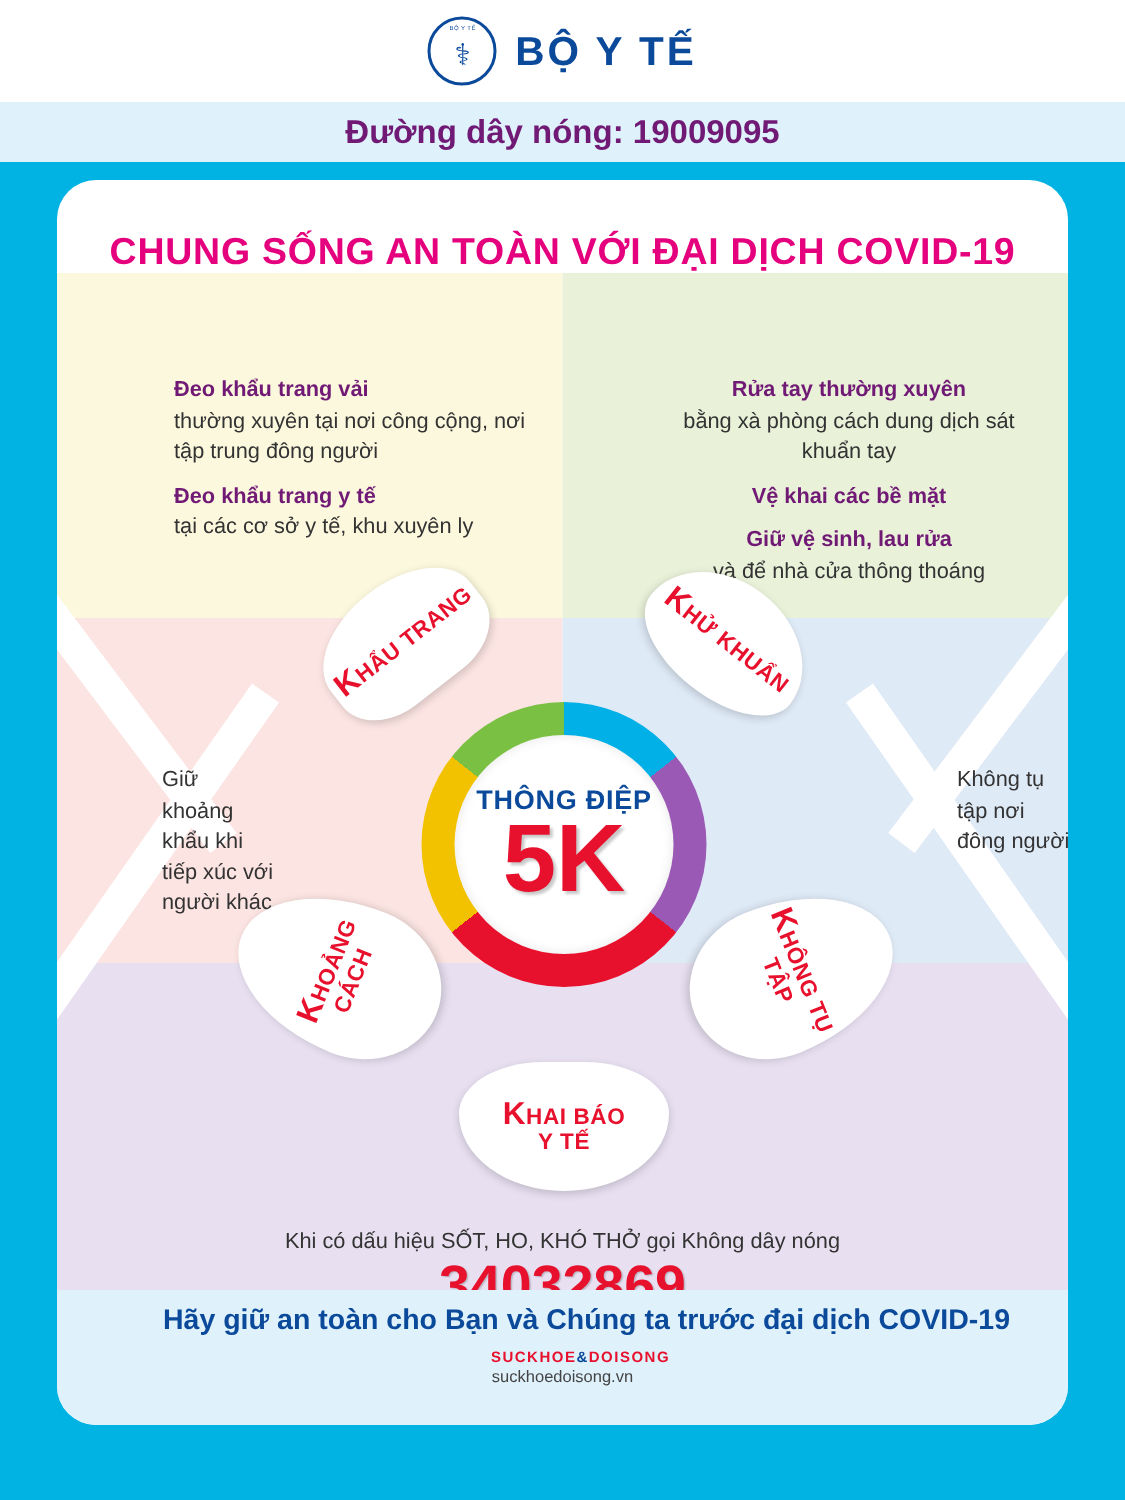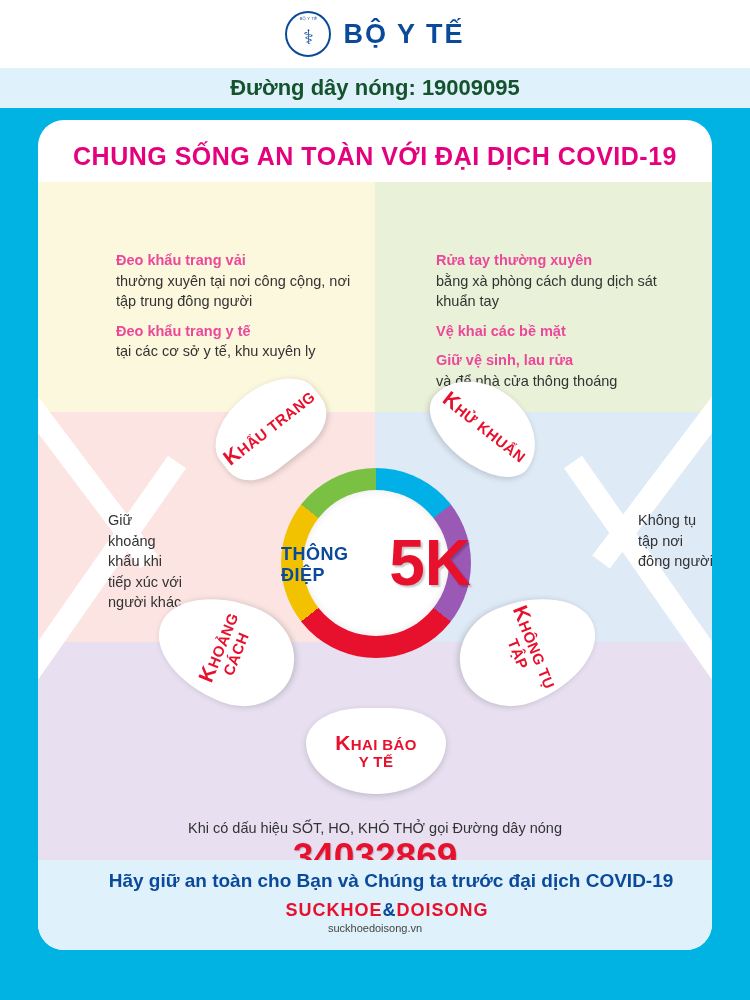--- a/index.html
+++ b/index.html
@@ -57,21 +57,21 @@
   }
 
   .hotline-bar {
     background: #dff1fb;
     height: 40px;
     display: flex;
     align-items: center;
     justify-content: center;
   }
   .hotline-bar .txt {
-    color: #14532d;
+    color: #701a75;
     font-weight: bold;
     font-size: 22px;
   }
 
   
   .card {
     position: absolute;
     left: 38px;
     top: 120px;
     width: 674px;
@@ -80,21 +80,21 @@
     border-radius: 26px;
     overflow: hidden;
   }
 
   .card-title {
     text-align: center;
     color: #e5007d;
     font-size: 25px;
     font-weight: bold;
     letter-spacing: .5px;
-    margin-top: 22px;
+    margin-top: 34px;
   }
 
   
   .wedges {
     position: absolute;
     left: 0;
     top: 62px;
     width: 674px;
     height: 700px;
   }
@@ -148,25 +148,25 @@
   }
 
   
   .txtblock {
     position: absolute;
     color: #333333;
     font-size: 14.5px;
     line-height: 1.42;
   }
   .txtblock .head {
-    color: #ec4899;
+    color: #701a75;
     font-weight: bold;
   }
   .blk-tl { left: 78px; top: 130px; width: 250px; }
-  .blk-tr { left: 398px; top: 130px; width: 260px; text-align: left; }
+  .blk-tr { left: 398px; top: 130px; width: 260px; text-align: center; }
   .blk-ml { left: 70px; top: 390px; width: 74px; }
   .blk-mr { left: 600px; top: 390px; width: 80px; text-align: left; }
 
   .blk-tl p, .blk-tr p, .blk-ml p, .blk-mr p { margin: 0 0 9px 0; }
 
   
   .donut-wrap {
     position: absolute;
     left: 243px;
     top: 348px;
@@ -195,20 +195,21 @@
     width: 146px; height: 146px;
     border-radius: 50%;
     background: #ffffff;
     box-shadow: 0 0 8px rgba(0,0,0,.10) inset;
   }
   .donut-center {
     position: absolute;
     left: 0; top: 0;
     width: 190px; height: 190px;
     display: flex;
+    flex-direction: column;
     align-items: center;
     justify-content: center;
     z-index: 3;
   }
   .donut-center .msg {
     color: #0b4a9b;
     font-weight: bold;
     font-size: 18px;
     letter-spacing: .5px;
     margin-bottom: -4px;
@@ -339,21 +340,21 @@
     color: #0b4a9b;
     font-weight: bold;
     font-size: 19px;
     padding-left: 32px;
   }
   .brand {
     margin-top: 8px;
   }
   .brand .b1 {
     font-weight: bold;
-    font-size: 18px;
+    font-size: 10px;
     letter-spacing: 1px;
     padding-left: 24px;
   }
   .brand .b1 .red { color: #e8112d; }
   .brand .b1 .blue { color: #0b4a9b; }
   .brand .b2 {
     color: #444444;
     font-size: 11px;
     margin-top: 1px;
   }
@@ -427,21 +428,21 @@
 
   <div class="donut-wrap">
     <div class="donut"></div>
     <div class="donut-center">
       <div class="msg">THÔNG ĐIỆP</div>
       <div class="fivek">5K</div>
     </div>
   </div>
 
   <div class="bottom-info">
-    <div class="bi-line1">Khi có dấu hiệu SỐT, HO, KHÓ THỞ gọi Đường dây nóng</div>
+    <div class="bi-line1">Khi có dấu hiệu SỐT, HO, KHÓ THỞ gọi Không dây nóng</div>
     <div class="bi-number">34032869</div>
     <div class="bi-line2">hoặc cơ quan y tế địa phương để được hướng dẫn đi khám bệnh an toàn</div>
 
     <div class="bi-cols">
       <div class="bi-col">
         <div class="lbl">Thực hiện khai báo y tế trên</div>
         <div class="app-badge">App NCOVI</div>
       </div>
       <div class="bi-col">
         <div class="lbl">Cài đặt ứng dụng Bluezone tại địa chỉ</div>

